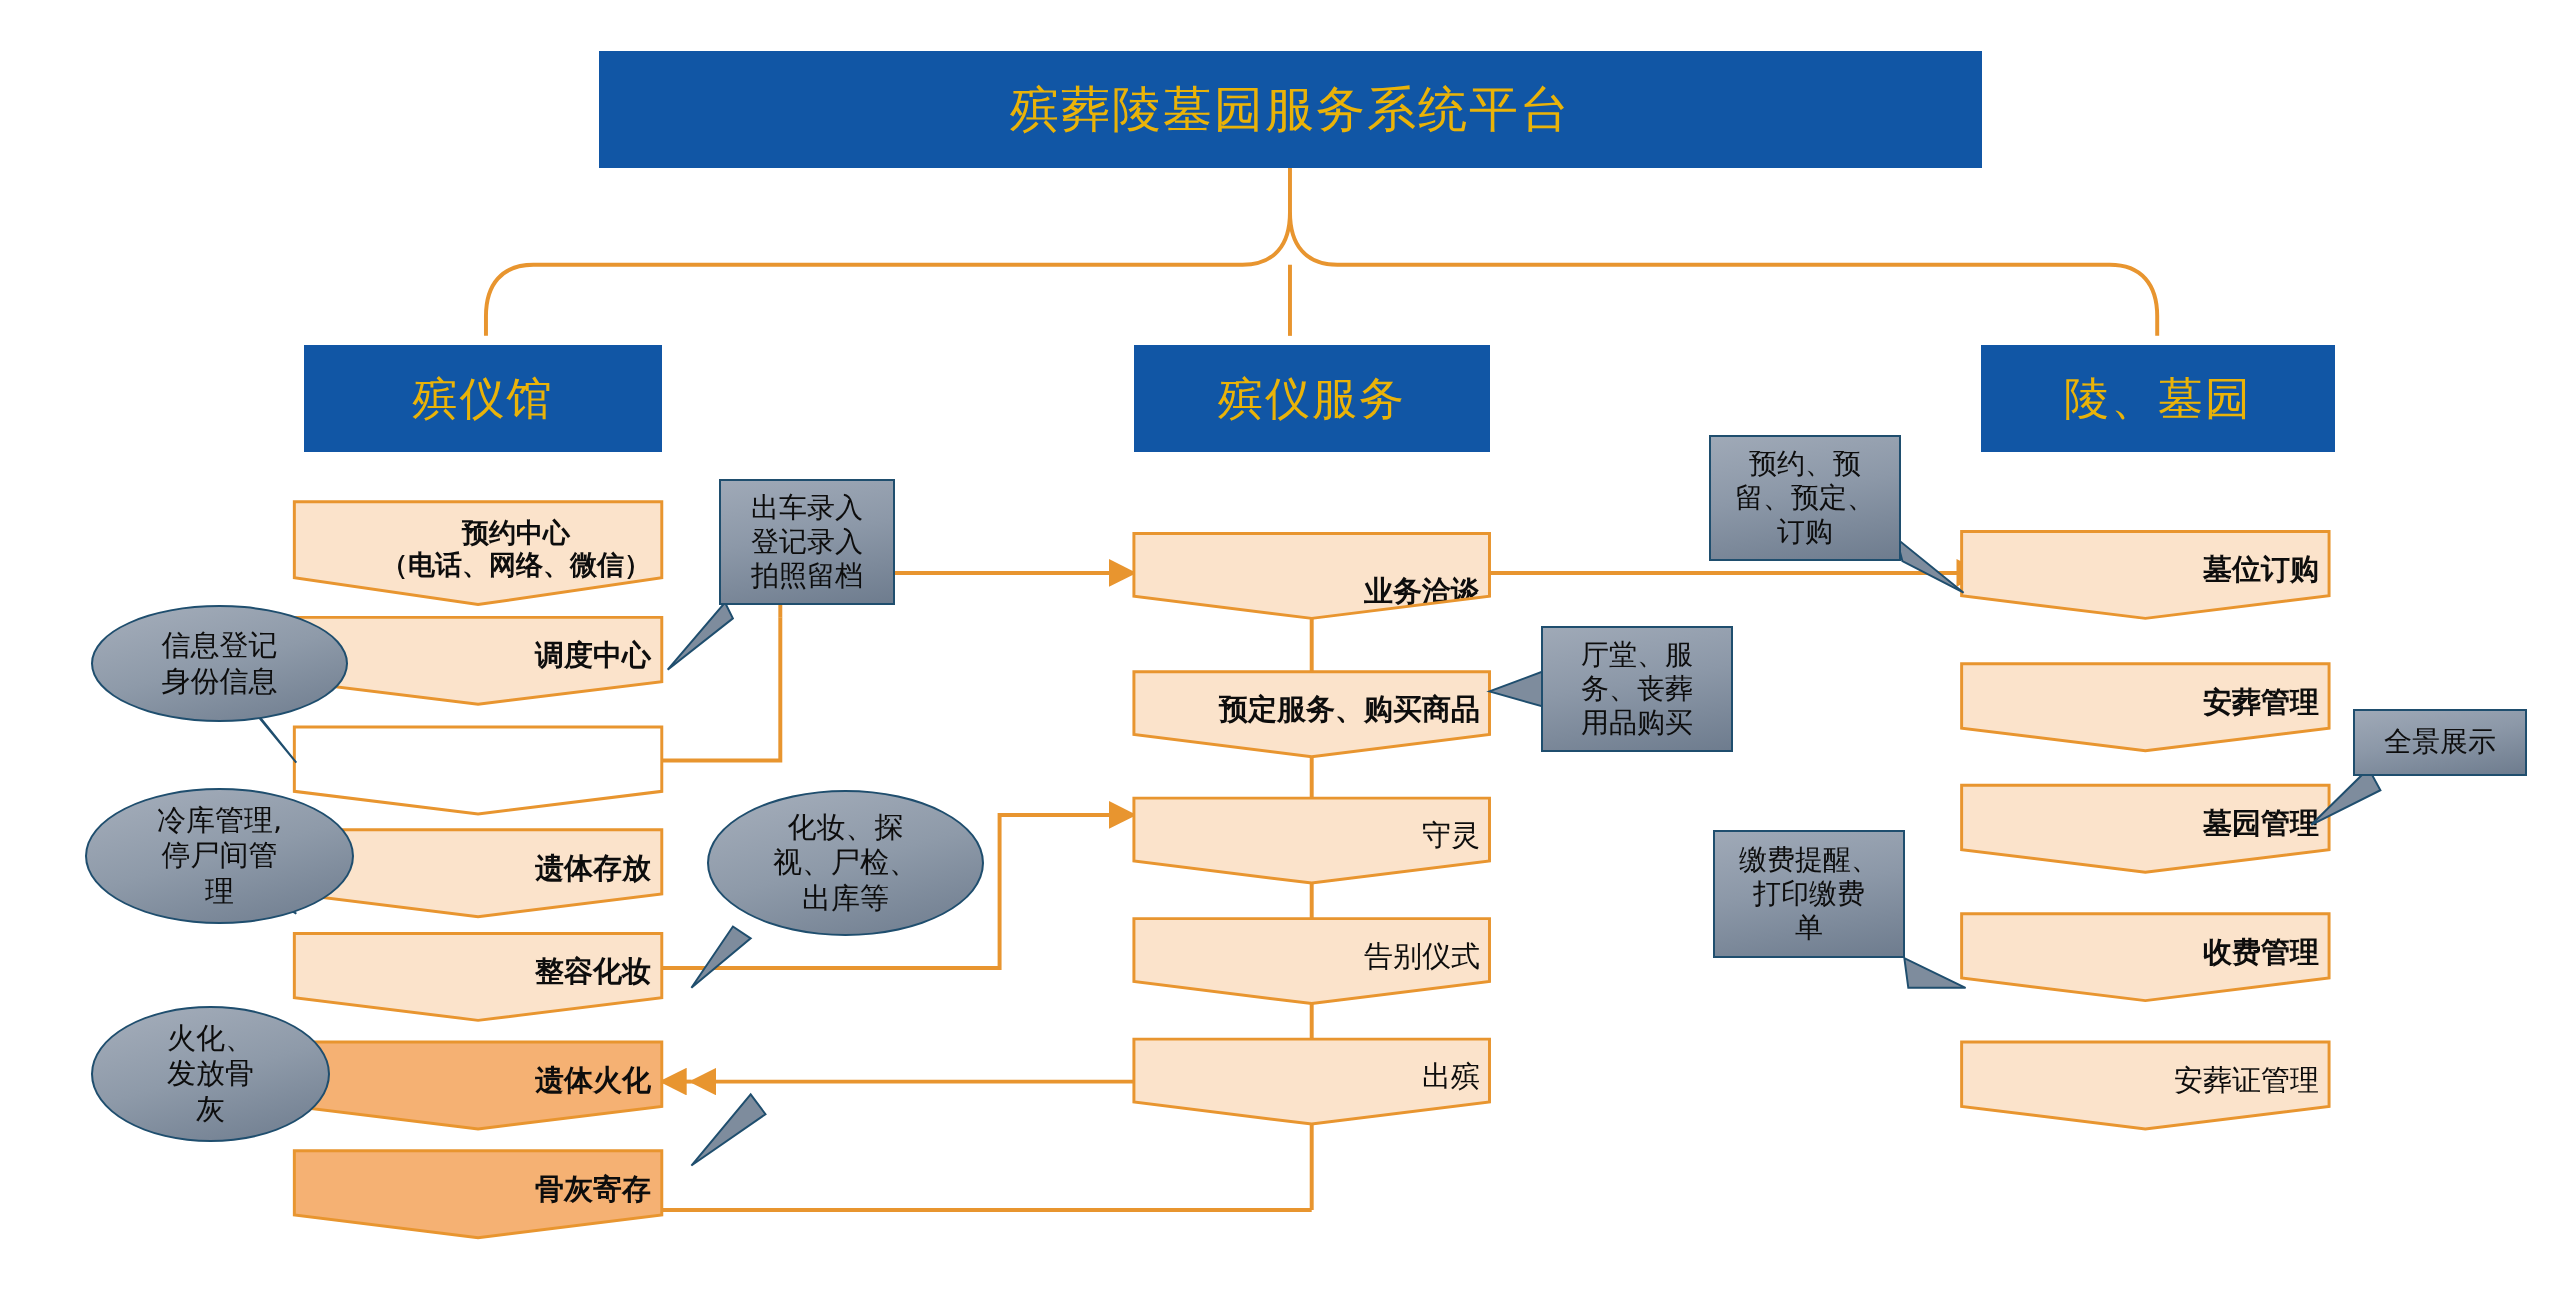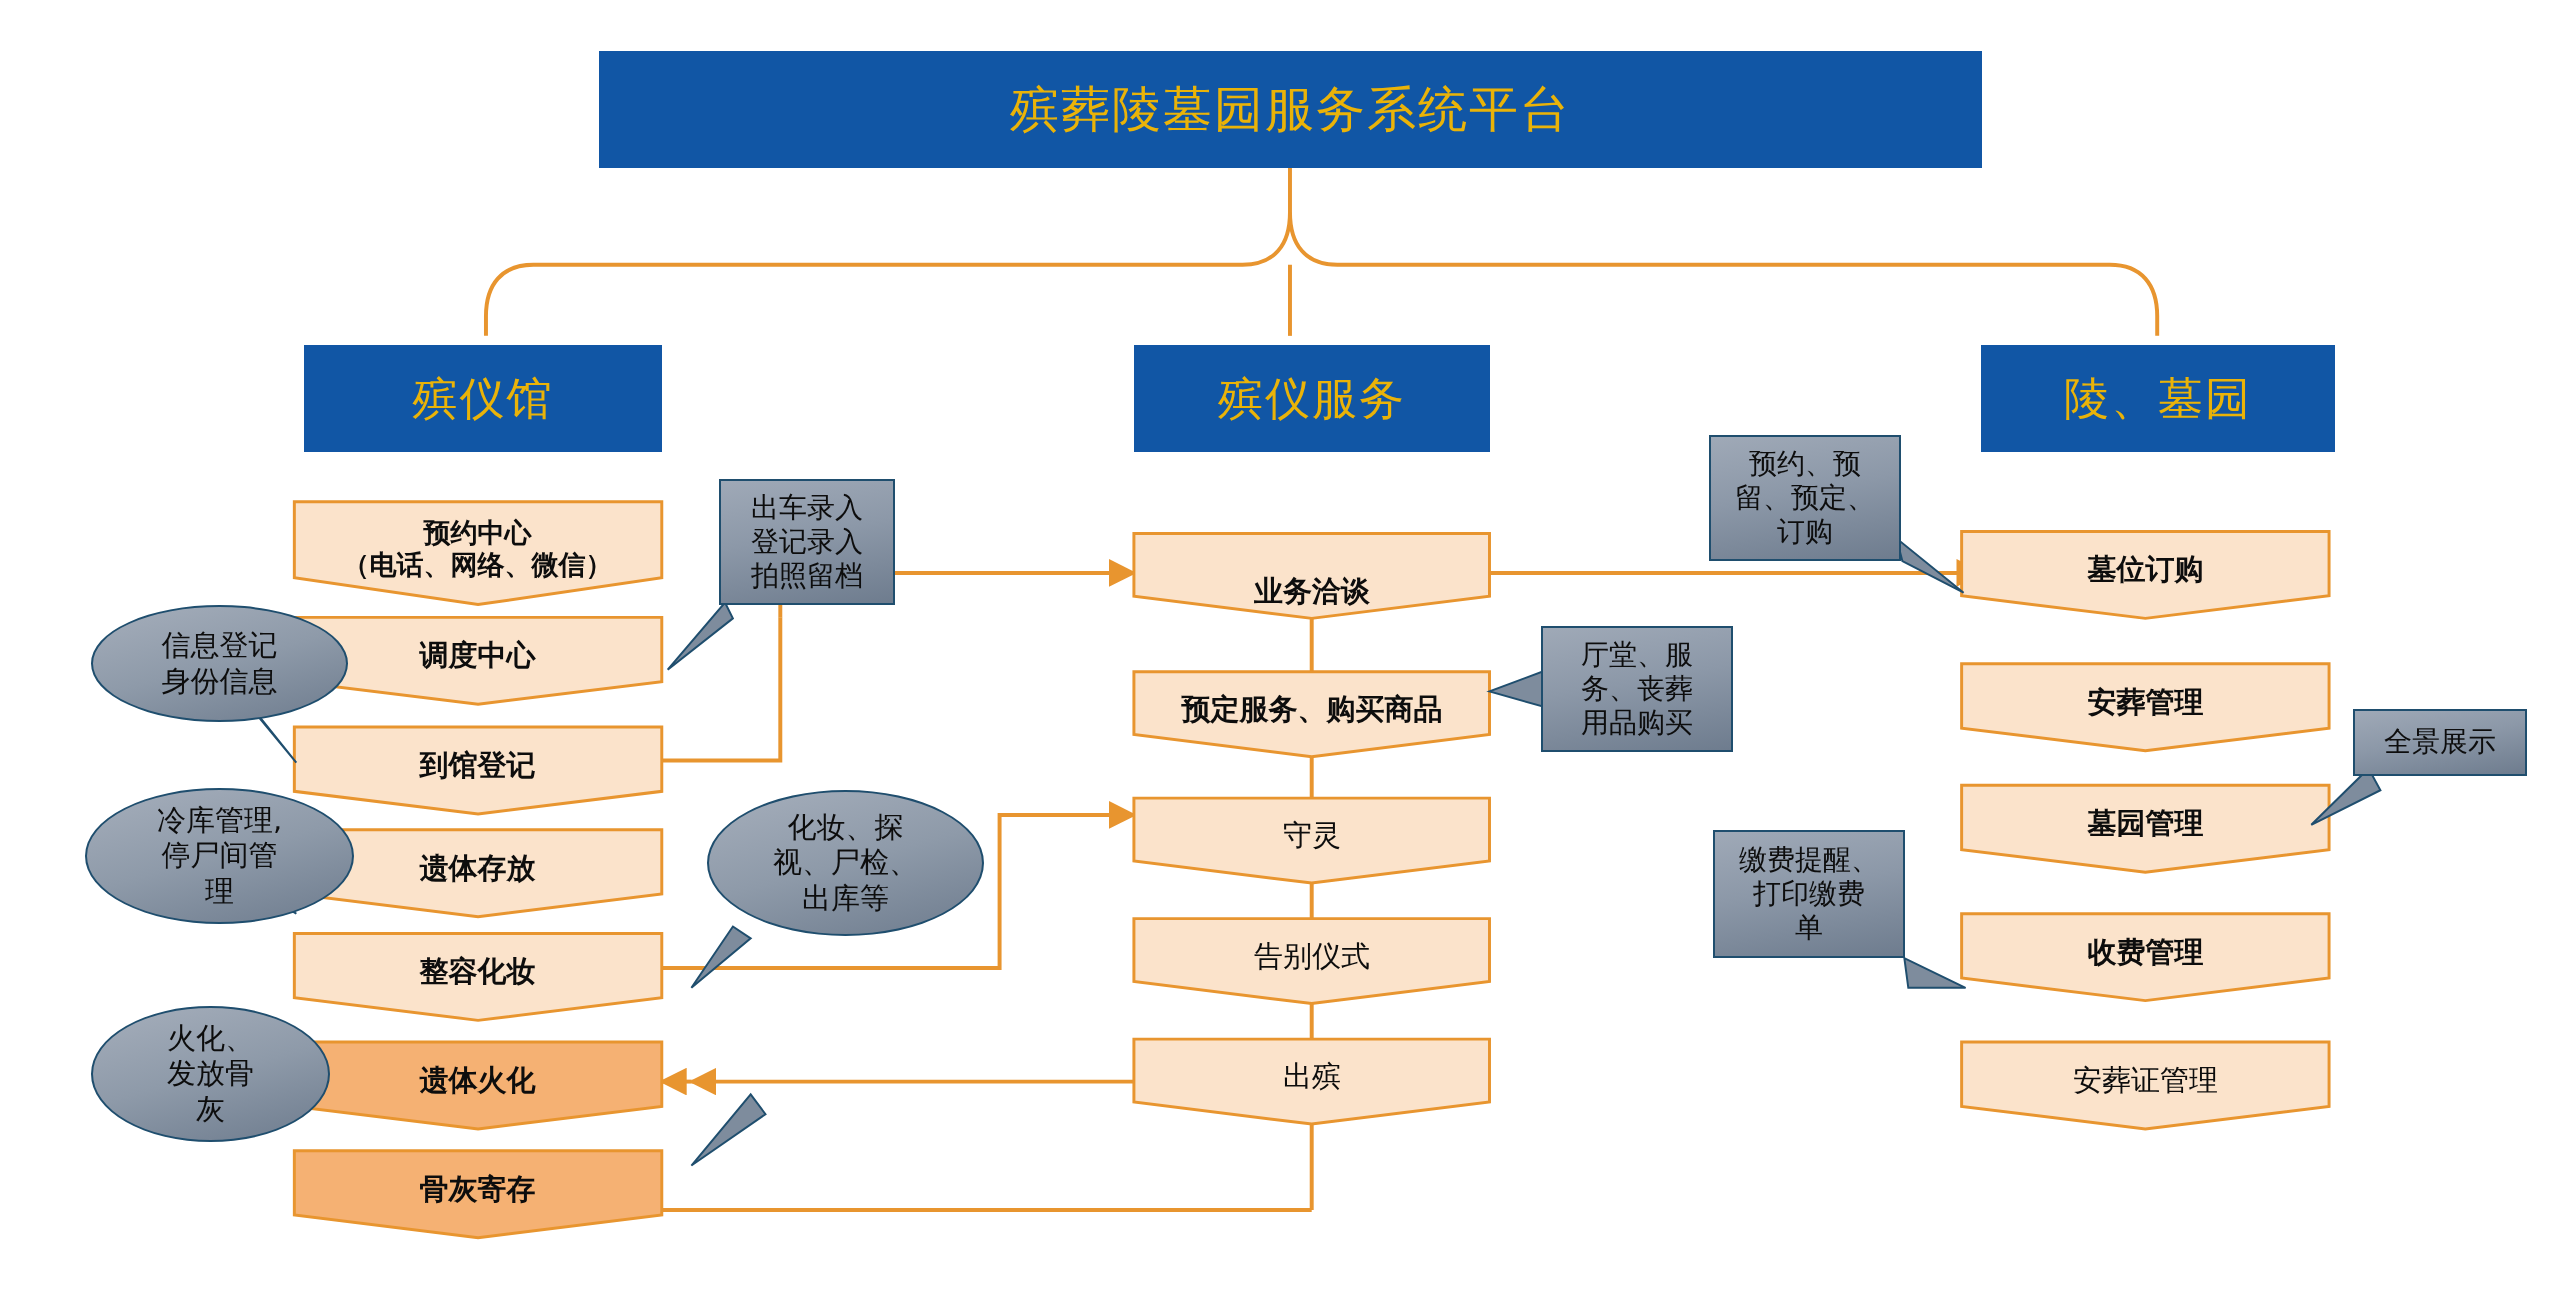--- a/index.html
+++ b/index.html
@@ -17,22 +17,22 @@
   #head-funeral-home{left:304px;top:345px;width:358px;}
   #head-funeral-service{left:1134px;top:345px;width:356px;}
   #head-cemetery{left:1981px;top:345px;width:354px;}
 
   
   .pent{position:absolute;display:flex;align-items:center;justify-content:center;
         text-align:center;color:#0d0d0d;box-sizing:border-box;
         -webkit-clip-path:polygon(0 0,100% 0,100% 74%,50% 100%,0 74%);
         clip-path:polygon(0 0,100% 0,100% 74%,50% 100%,0 74%);}
   .pent .inner{position:absolute;left:0;top:0;right:0;bottom:0;
-        display:flex;align-items:center;justify-content:center;text-align:center;
-        padding:0 4px;box-sizing:border-box;}
+        display:flex;align-items:center;justify-content:flex-end;text-align:center;
+        padding:0 10px;box-sizing:border-box;}
   .pent .lbl{display:block;line-height:1.18;margin-top:-10px;}
   .pent-light{background:#FBE3CB;}
   .pent-dark{background:#F5B173;}
 
   .bold{font-weight:bold;}
   .nbold{font-weight:normal;}
 
   
   .callout{position:absolute;display:flex;align-items:center;justify-content:center;
            text-align:center;color:#0d0d0d;font-size:28px;line-height:1.22;
@@ -93,25 +93,20 @@
 （电话、网络、微信）</span>
       </div>
   </div>
 
   <div class="pent pent-light" style="left:294px;top:617px;width:367px;height:87px;">
     <div class="inner">
         <span class="lbl txt bold" style="font-size:29px;">调度中心</span>
       </div>
   </div>
 
-  <div class="pent pent-light" style="left:294px;top:727px;width:367px;height:87px;">
-    <div class="inner">
-        <span class="lbl txt bold" style="font-size:29px;">到馆登记</span>
-      </div>
-  </div>
 
   <div class="pent pent-light" style="left:294px;top:830px;width:367px;height:87px;">
     <div class="inner">
         <span class="lbl txt bold" style="font-size:29px;">遗体存放</span>
       </div>
   </div>
 
   <div class="pent pent-light" style="left:294px;top:933px;width:367px;height:87px;">
     <div class="inner">
         <span class="lbl txt bold" style="font-size:29px;">整容化妆</span>

